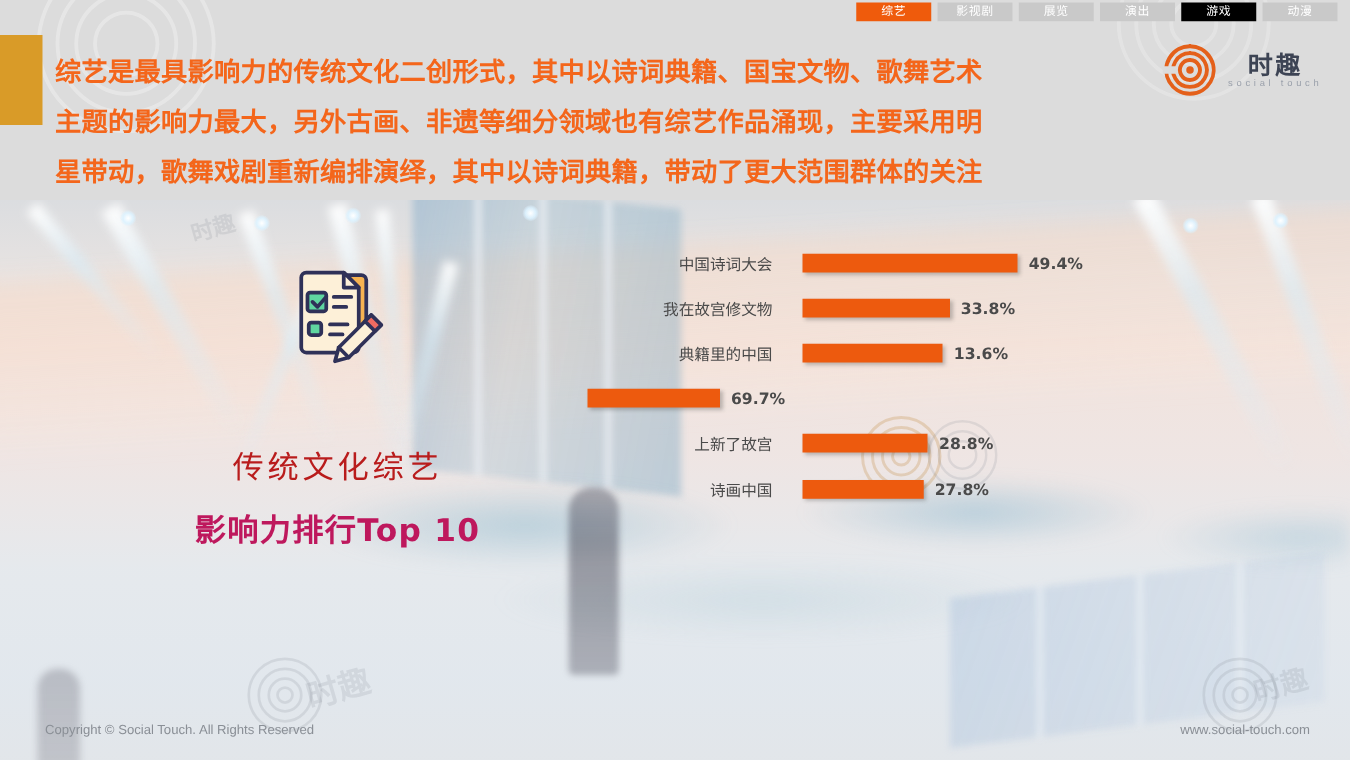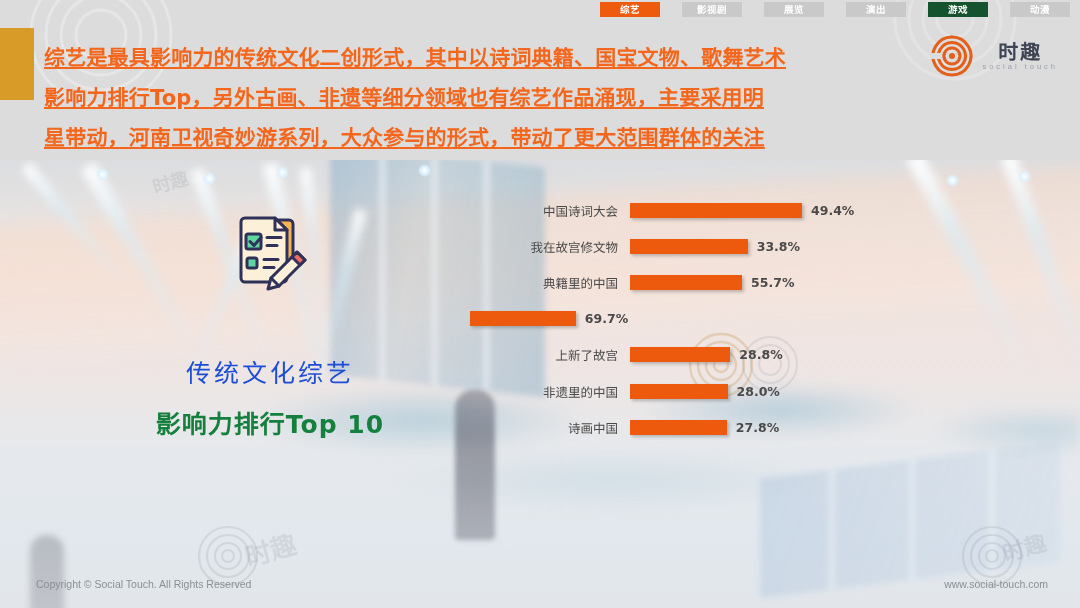--- a/index.html
+++ b/index.html
@@ -83,21 +83,21 @@
     transform-origin:top center;
   }
   .beam-dot{
     position:absolute;width:13px;height:13px;border-radius:50%;
     background:radial-gradient(circle, #ffffff 0%, rgba(220,242,255,0.9) 45%, rgba(200,230,250,0) 75%);
     filter:blur(0.6px);
   }
 
   
   .topnav{
-    position:absolute;right:10px;top:2px;display:flex;gap:22px;z-index:40;font-weight:bold;
+    position:absolute;right:10px;top:2px;display:flex;gap:5px;z-index:40;
   }
   .tab{
     width:60px;height:15px;line-height:15px;text-align:center;
     font-size:9.5px;color:#ffffff;background:#c9c9c9;letter-spacing:0.5px;
     font-family:"DejaVu Sans","Liberation Sans",sans-serif;
     cursor:pointer;user-select:none;
   }
   .tab.active{background:#ef5b0c;}
 
   
@@ -106,21 +106,21 @@
     background:#d99b28;z-index:30;
   }
 
   
   .headline{
     position:absolute;left:44px;top:38px;width:890px;z-index:30;
     font-family:"DejaVu Sans","Liberation Sans",sans-serif;
     font-size:21px;font-weight:bold;color:#f4661b;
     line-height:40px;letter-spacing:0.2px;
   }
-  .headline .ln{display:block;white-space:nowrap;text-decoration:underline;}
+  .headline .ln{display:block;white-space:nowrap;}
 
   
   .logo{
     position:absolute;right:22px;top:34px;z-index:40;
     display:flex;align-items:center;gap:8px;
   }
   .logo-mark{width:44px;height:44px;}
   .logo-text{display:flex;flex-direction:column;align-items:center;gap:1px;}
   .logo-cn{
     font-family:"DejaVu Sans","Liberation Sans",sans-serif;
@@ -132,39 +132,39 @@
 
   
   .left-panel{
     position:absolute;left:110px;top:212px;width:320px;z-index:30;
     display:flex;flex-direction:column;align-items:center;
   }
   .clipboard-icon{width:78px;height:86px;}
   .lp-title{
     margin-top:62px;
     font-family:"DejaVu Sans","Liberation Sans",sans-serif;
-    font-size:25px;color:#1d4ed8;letter-spacing:3px;line-height:1.1;
+    font-size:25px;color:#b91c1c;letter-spacing:3px;line-height:1.1;
     white-space:nowrap;
   }
   .lp-sub{
     margin-top:16px;
     font-family:"DejaVu Sans","Liberation Sans",sans-serif;
-    font-size:25px;font-weight:bold;color:#15803d;letter-spacing:1px;
+    font-size:25px;font-weight:bold;color:#be185d;letter-spacing:1px;
     white-space:nowrap;
   }
 
   
   .chart{
     position:absolute;left:470px;top:192px;width:420px;z-index:30;
   }
   .row{
     display:flex;align-items:center;height:36.2px;
   }
   .row-label{
-    width:148px;text-align:right;padding-right:12px;
+    width:148px;text-align:right;padding-right:24px;
     font-family:Liberation Mono, monospace;
     font-size:12.5px;color:#4a4a4a;white-space:nowrap;
   }
   .bar-wrap{flex:0 0 auto;display:flex;align-items:center;}
   .bar{
     height:15px;background:#ed5a0e;
     box-shadow:2px 2px 3px rgba(60,60,60,0.30);
   }
   .row-value{
     margin-left:9px;
@@ -290,30 +290,30 @@
   </svg>
   <div class="wm-txt" style="left:244px;top:530px;font-size:26px;">时趣</div>
   <div class="wm-txt" style="left:1002px;top:530px;font-size:22px;">时趣</div>
   <div class="wm-txt" style="left:152px;top:168px;font-size:18px;">时趣</div>
 
   <div class="topnav">
     <div class="tab active" style="background: rgb(239, 91, 12);">综艺</div>
     <div class="tab" style="background: rgb(201, 201, 201);">影视剧</div>
     <div class="tab" style="background: rgb(201, 201, 201);">展览</div>
     <div class="tab" style="background: rgb(201, 201, 201);">演出</div>
-    <div class="tab" style="background: #14532d;">游戏</div>
+    <div class="tab" style="background: #000000;">游戏</div>
     <div class="tab" style="background: rgb(201, 201, 201);">动漫</div>
   </div>
 
   <div class="gold-block"></div>
 
   <div class="headline">
     <span class="ln">综艺是最具影响力的传统文化二创形式，其中以诗词典籍、国宝文物、歌舞艺术</span>
-    <span class="ln">影响力排行Top，另外古画、非遗等细分领域也有综艺作品涌现，主要采用明</span>
-    <span class="ln">星带动，河南卫视奇妙游系列，大众参与的形式，带动了更大范围群体的关注</span>
+    <span class="ln">主题的影响力最大，另外古画、非遗等细分领域也有综艺作品涌现，主要采用明</span>
+    <span class="ln">星带动，歌舞戏剧重新编排演绎，其中以诗词典籍，带动了更大范围群体的关注</span>
   </div>
 
   <div class="logo">
     <svg class="logo-mark" viewBox="0 0 44 44">
       <g fill="none" stroke="#e4601a" stroke-width="3.1" stroke-linecap="round">
         <path d="M22 3 A19 19 0 1 1 21.9 3"></path>
         <path d="M22 8.5 A13.5 13.5 0 1 1 21.9 8.5"></path>
         <path d="M22 14 A8 8 0 1 1 21.9 14"></path>
       </g>
       <circle cx="22" cy="22" r="3" fill="#e4601a"></circle>
@@ -365,41 +365,34 @@
         <div class="bar-wrap">
           <div class="bar" style="width: 117.7px; background: rgb(237, 90, 14);"></div>
         </div>
         <div class="row-value">33.8%</div>
       </div>
       <div class="row">
         <div class="row-label">典籍里的中国</div>
         <div class="bar-wrap">
           <div class="bar" style="width: 112.1px; background: rgb(237, 90, 14);"></div>
         </div>
-        <div class="row-value">55.7%</div>
+        <div class="row-value">13.6%</div>
       </div>
       <div class="row">
         <div class="bar-wrap">
           <div class="bar" style="width: 105.8px; background: rgb(237, 90, 14);"></div>
         </div>
         <div class="row-value">69.7%</div>
       </div>
       <div class="row">
         <div class="row-label">上新了故宫</div>
         <div class="bar-wrap">
           <div class="bar" style="width: 100.3px; background: rgb(237, 90, 14);"></div>
         </div>
         <div class="row-value">28.8%</div>
-      </div>
-      <div class="row">
-        <div class="row-label">非遗里的中国</div>
-        <div class="bar-wrap">
-          <div class="bar" style="width: 97.5px; background: rgb(237, 90, 14);"></div>
-        </div>
-        <div class="row-value">28.0%</div>
       </div>
       <div class="row">
         <div class="row-label">诗画中国</div>
         <div class="bar-wrap">
           <div class="bar" style="width: 96.8px; background: rgb(237, 90, 14);"></div>
         </div>
         <div class="row-value">27.8%</div>
       </div>
     </div>
 

